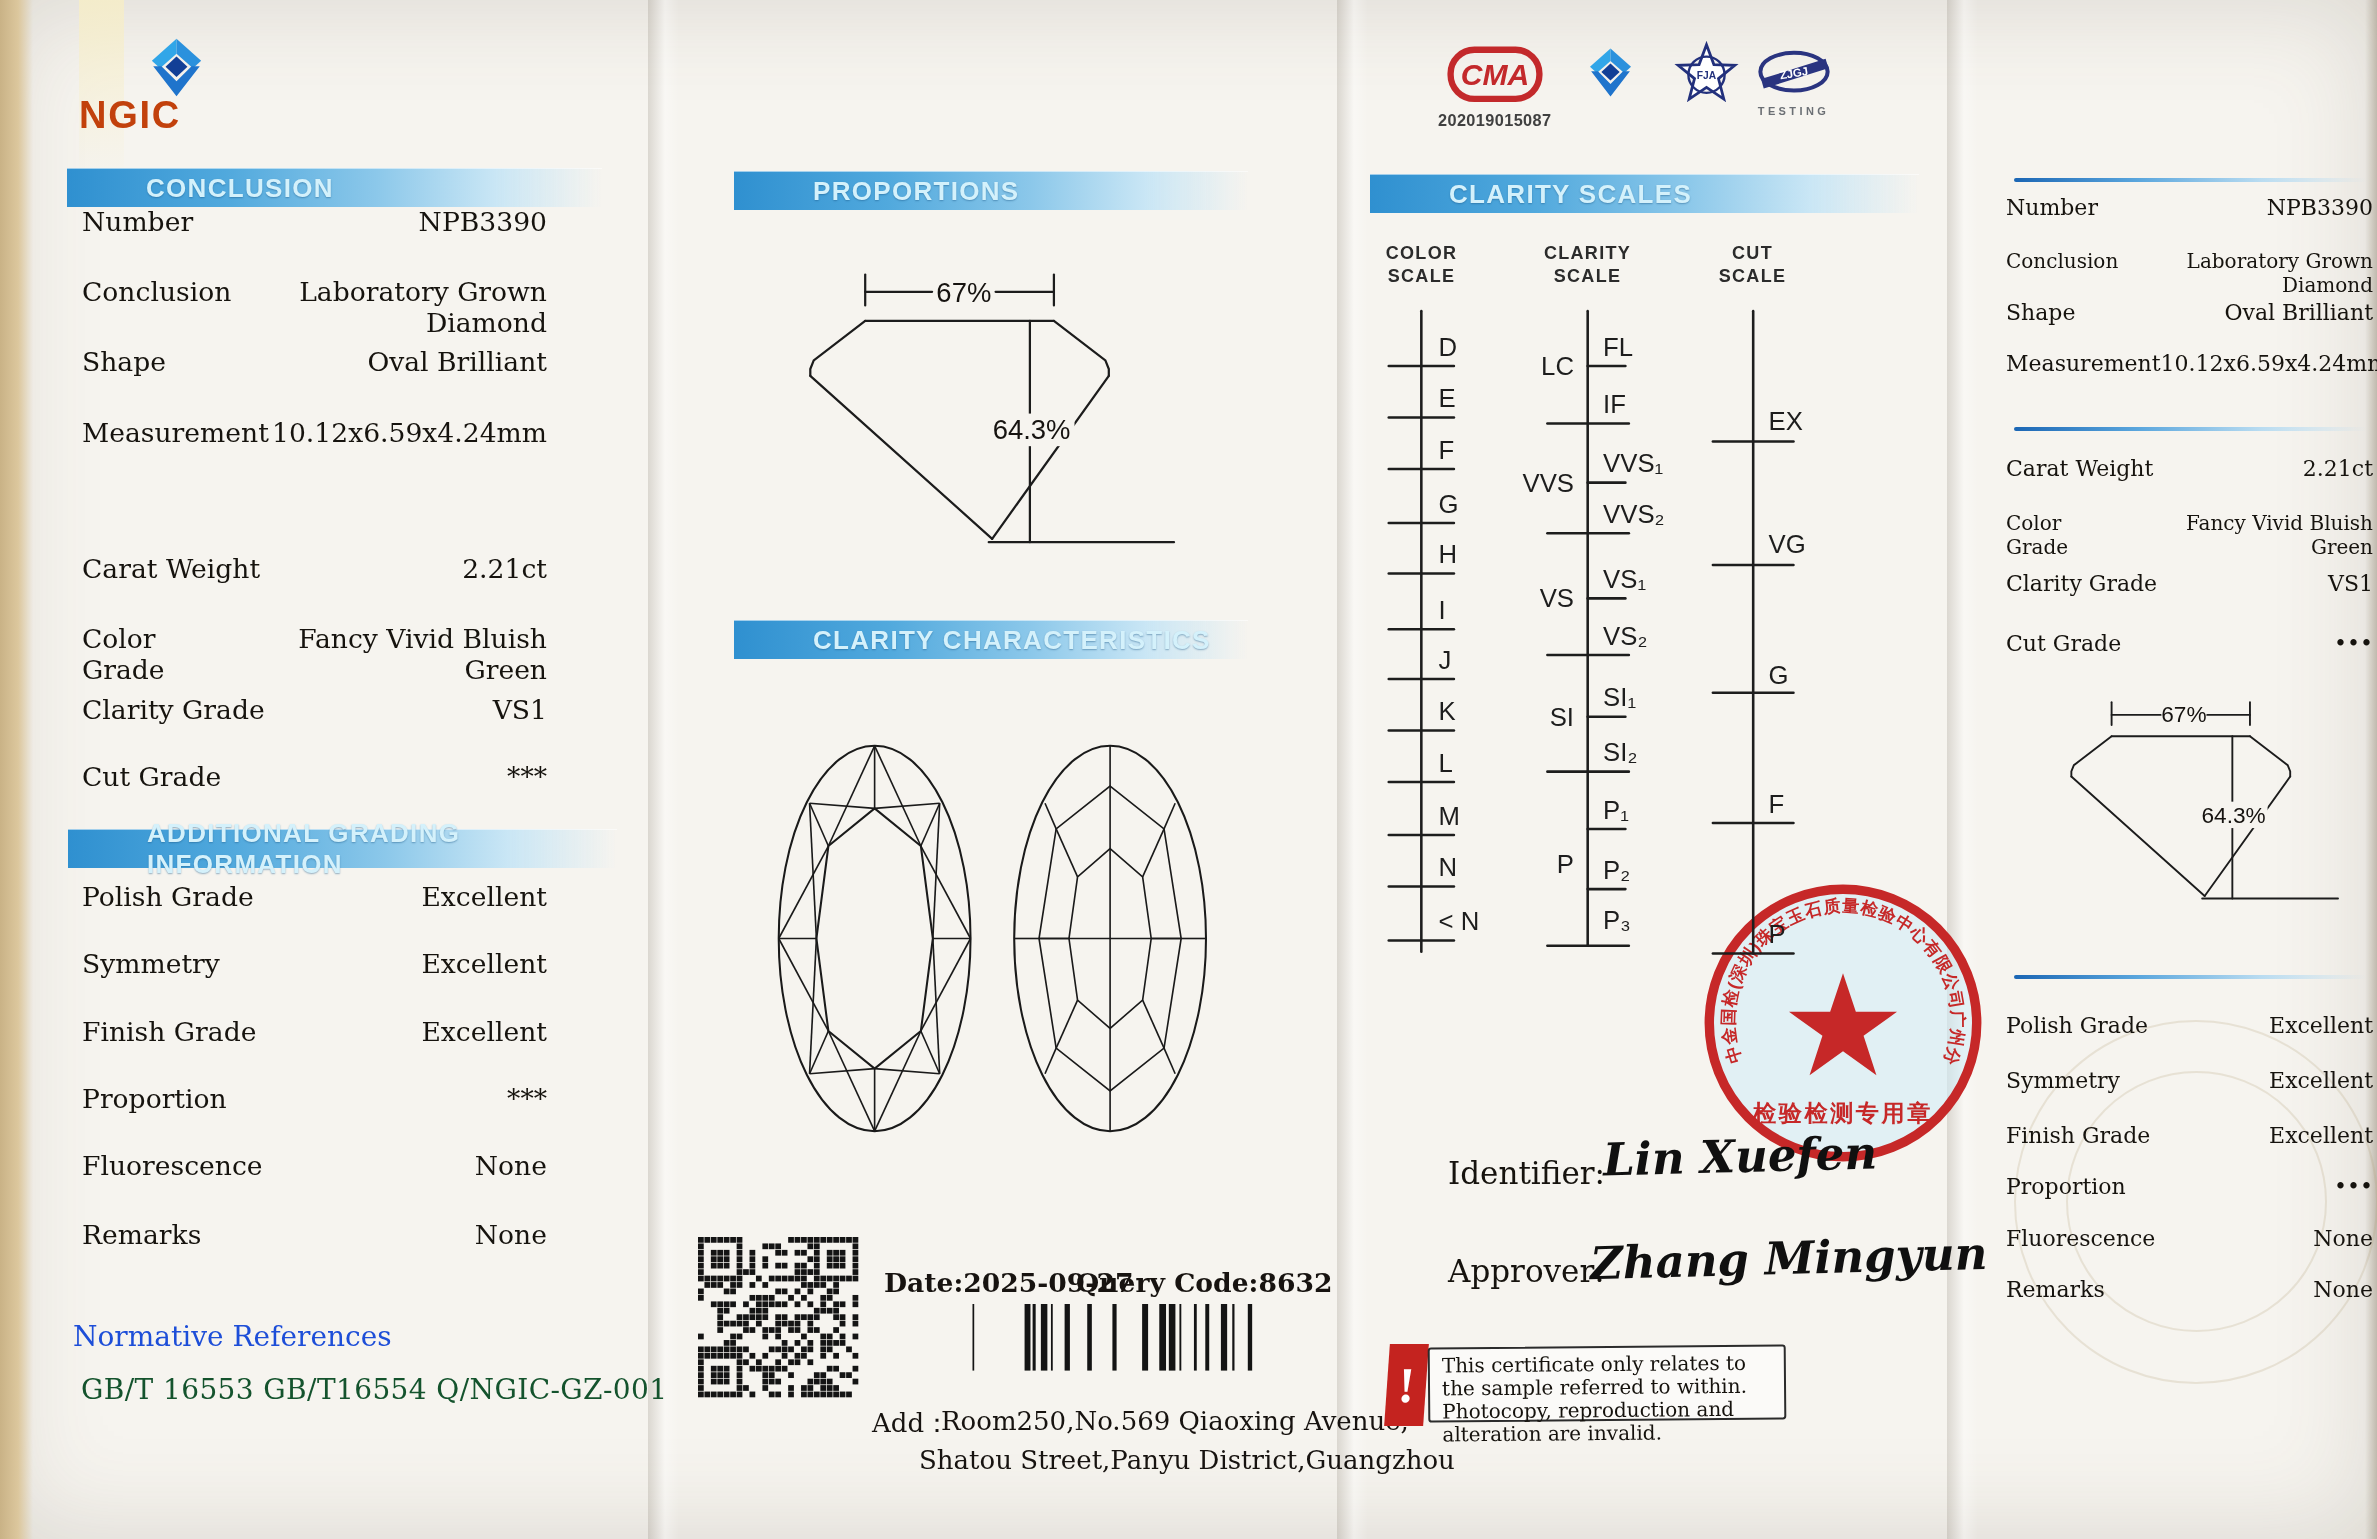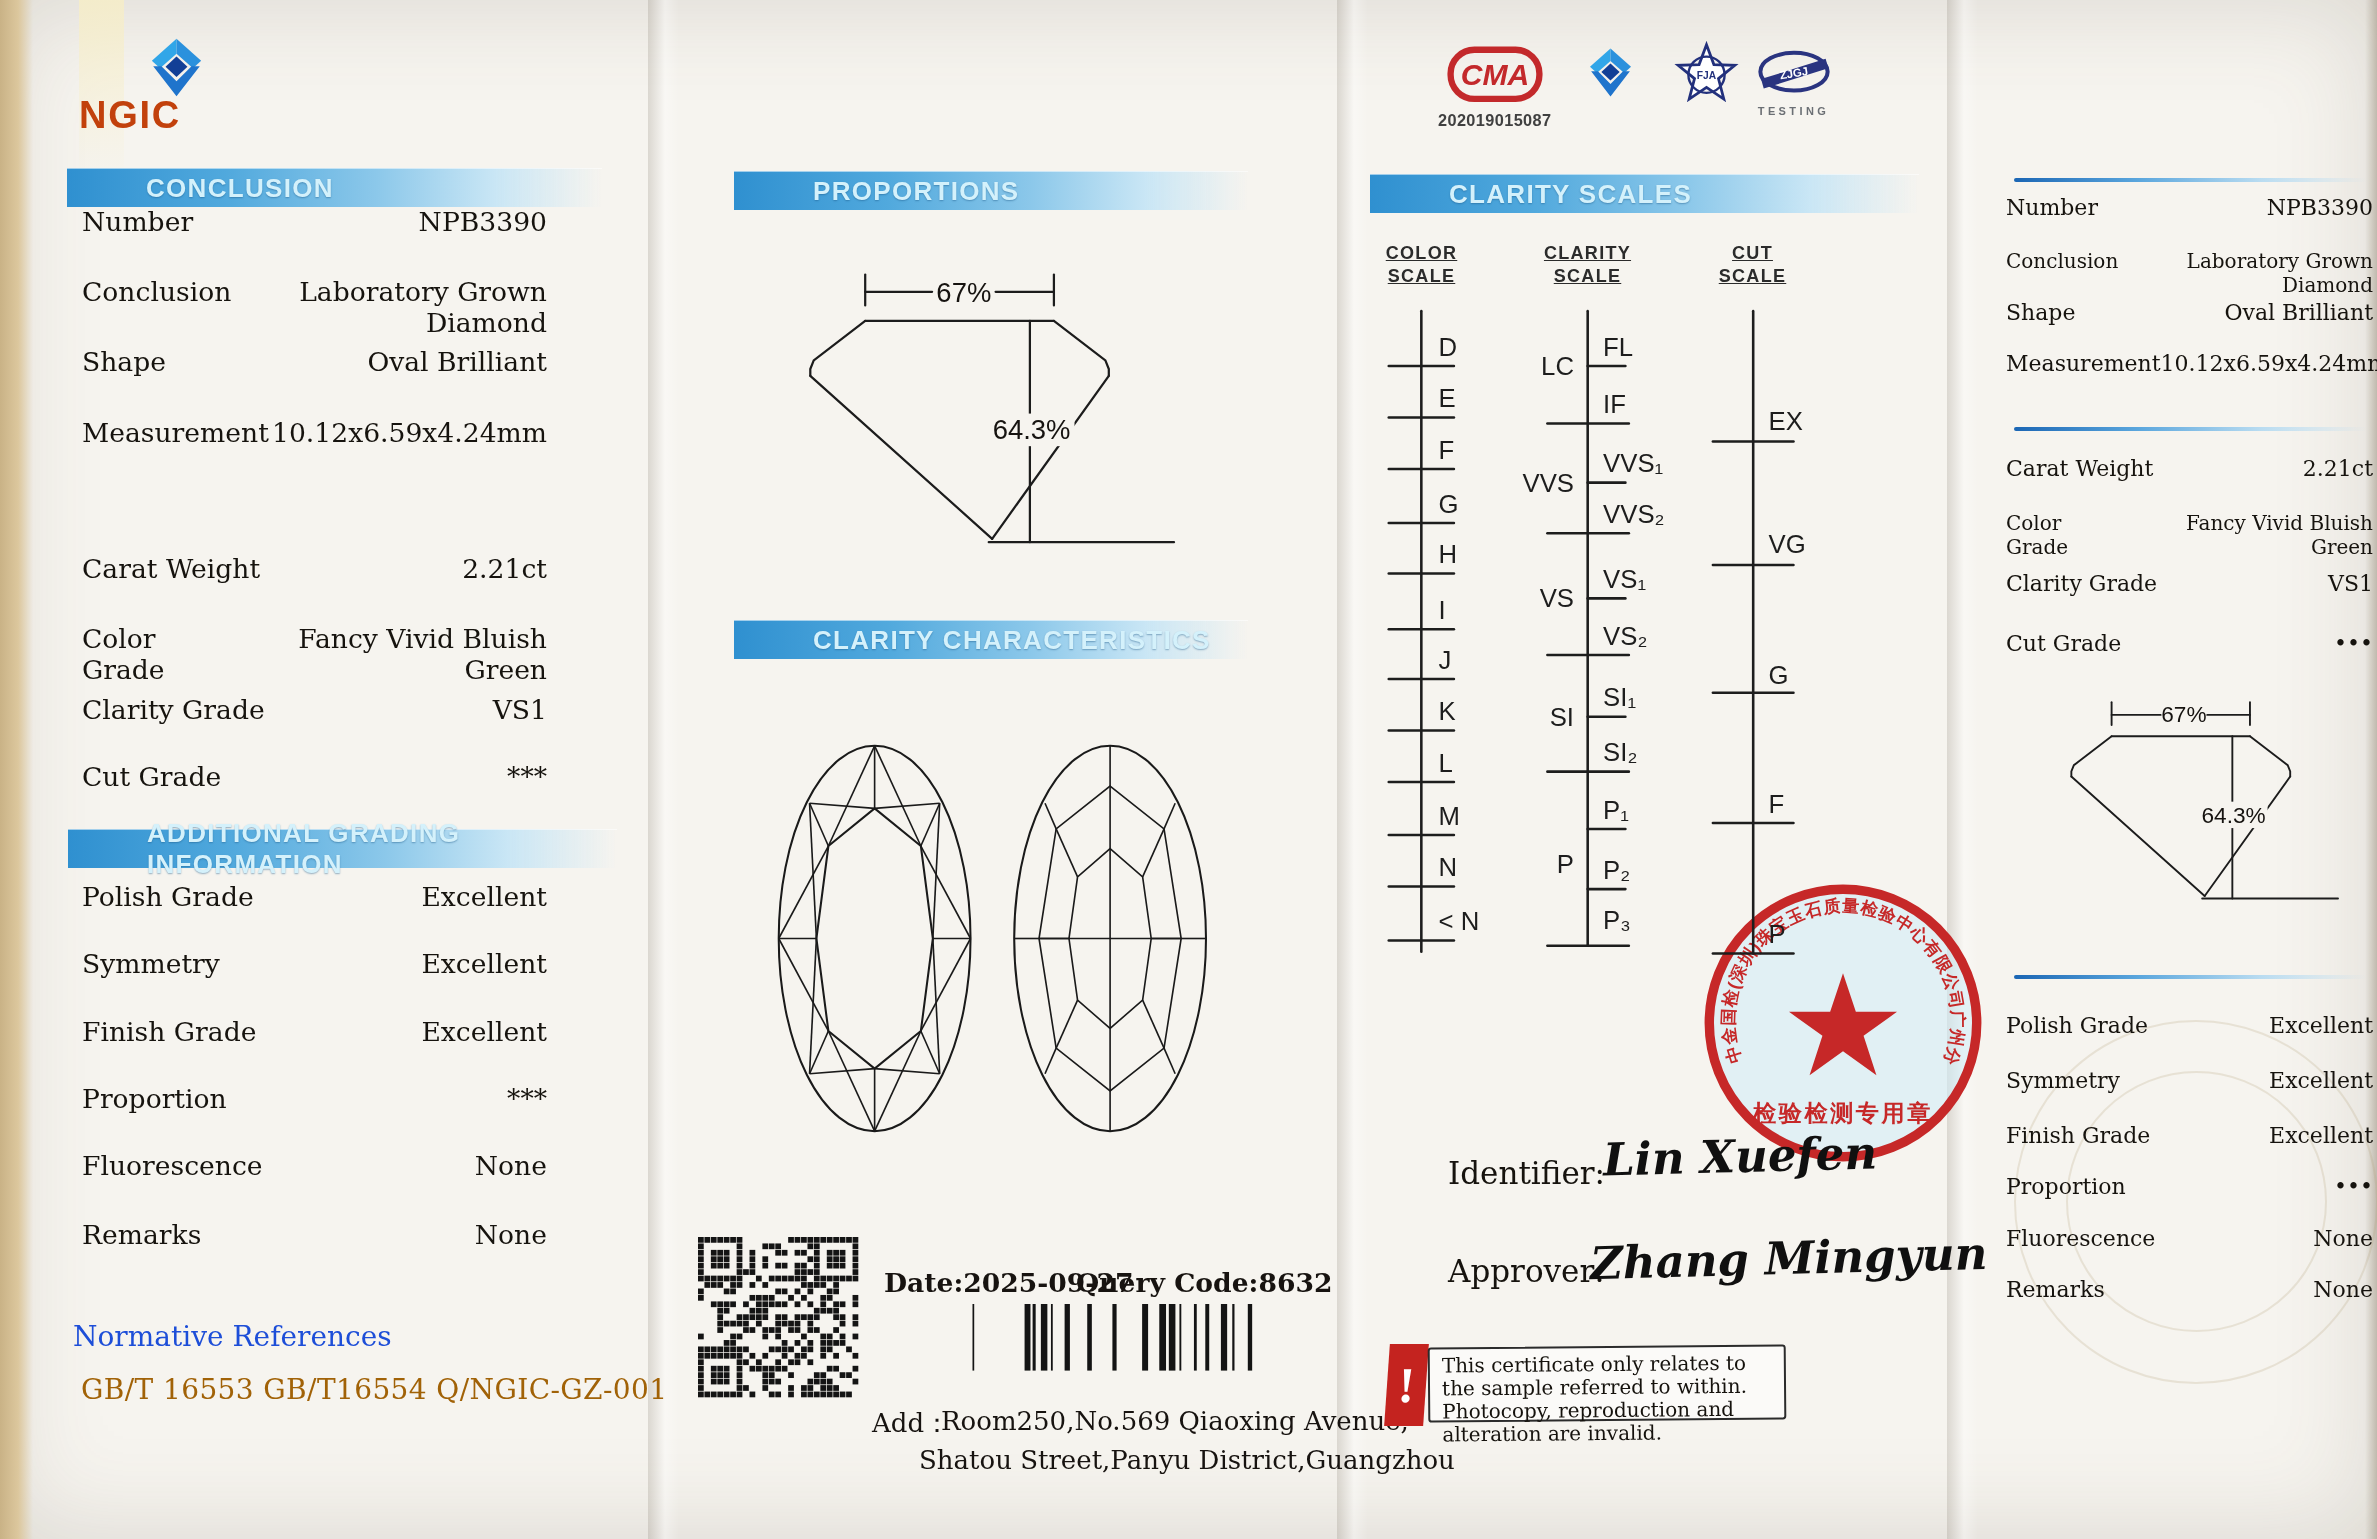--- a/index.html
+++ b/index.html
@@ -29,27 +29,27 @@
       text-shadow:0 0.9px 1.7px rgba(25,85,130,.45);}
   
   .row{position:absolute;display:flex;justify-content:space-between;align-items:baseline;color:#16130e;}
   .row .lab{font-size:26.6px;}
   .row .val{font-size:26.6px;text-align:right;}
   .r-row{position:absolute;display:flex;justify-content:space-between;align-items:baseline;color:#16130e;}
   .r-row .lab{font-size:22px;}
   .r-row .val{font-size:22px;text-align:right;}
   .r-row.long .lab,.r-row.long .val{font-size:20px;}
   .norm-label{position:absolute;left:73px;top:1320px;font-size:28px;color:#1d4ed8;}
-  .norm-value{position:absolute;left:81px;top:1373px;font-size:28px;color:#a16207;letter-spacing:0.4px;}
+  .norm-value{position:absolute;left:81px;top:1373px;font-size:28px;color:#14532d;letter-spacing:0.4px;}
   
   .datetxt{position:absolute;font-size:26.6px;font-weight:700;color:#171310;}
   .addr{position:absolute;font-size:26px;color:#171310;}
   
   .scale-heading{position:absolute;width:129px;text-align:center;white-space:pre-line;
-      font:700 18px/23px "Liberation Sans",sans-serif;letter-spacing:1.3px;color:#2b2b2b;text-decoration:underline;}
+      font:700 18px/23px "Liberation Sans",sans-serif;letter-spacing:1.3px;color:#2b2b2b;}
   .sig-label{position:absolute;font-size:31px;color:#16130e;}
   .sig{position:absolute;font:italic 700 45px "DejaVu Serif",serif;color:#101010;transform:rotate(-1.5deg);}
   
   .notice-tab{position:absolute;left:1387px;top:1344px;width:39px;height:82px;background:#c4231f;
       display:flex;align-items:center;justify-content:center;transform:skewX(-4deg);}
   .notice-tab span{color:#fff;font:800 50px "Liberation Serif",serif;}
   .notice-box{position:absolute;left:1428px;top:1346px;width:358px;height:75px;border:2.6px solid #2b2b2b;
       border-radius:3.4px;box-sizing:border-box;padding:5.1px 8.6px 0 12px;transform:rotate(-.5deg);
       font-size:20px;line-height:23px;color:#15120d;background:rgba(255,255,255,.55);}
   

